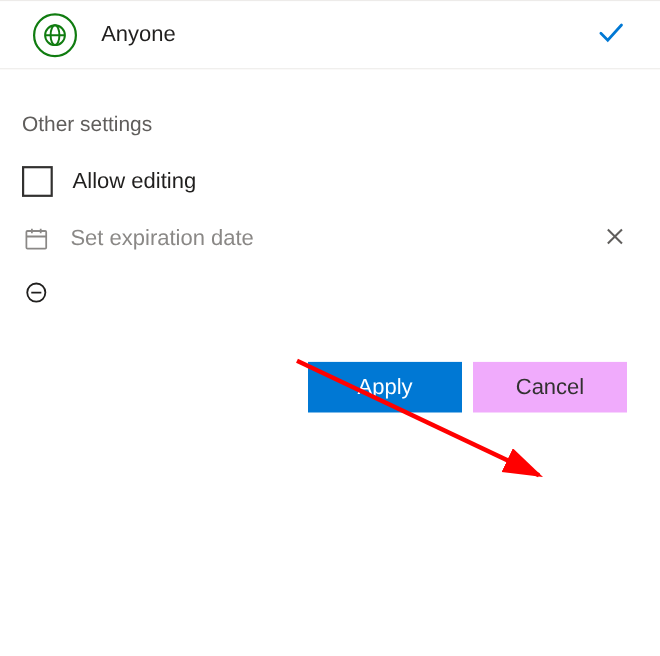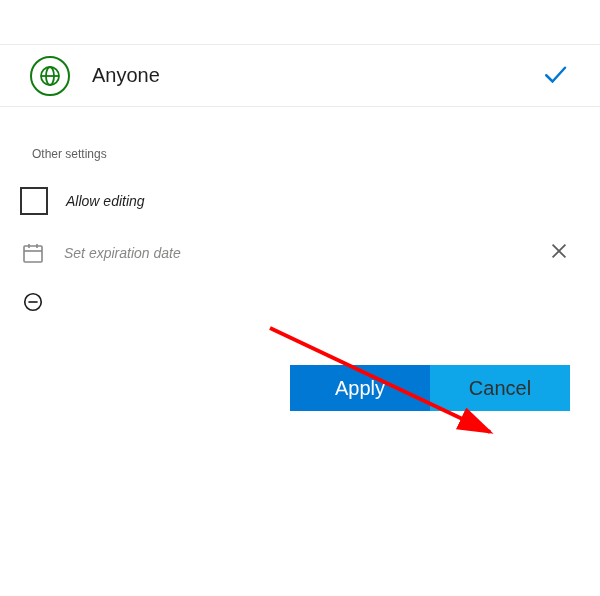--- a/index.html
+++ b/index.html
@@ -6,21 +6,20 @@
     body {
       width: 600px;
       height: 596px;
       font-family: "Segoe UI", Arial, sans-serif;
       background: #ffffff;
       color: #323130;
       position: relative;
     }
     .option-list {
       border-top: 1px solid #edebe9;
-      margin-top: 44px;
     }
     .option-row {
       display: flex;
       align-items: center;
       height: 62px;
       border-bottom: 1px solid #edebe9;
       padding: 0 30px;
       cursor: pointer;
     }
     .option-icon {
@@ -39,39 +38,38 @@
     .option-label {
       margin-left: 22px;
       font-size: 20px;
       color: #201F1E;
     }
     .checkmark {
       margin-left: auto;
       color: #0078D4;
     }
     .section-heading {
-      font-size: 12px;
+      font-size: 19px;
       color: #605E5C;
-      padding: 40px 20px 14px 32px;
+      padding: 40px 20px 14px 20px;
     }
     .setting-row {
       display: flex;
       align-items: center;
       padding: 12px 20px;
     }
     .checkbox-box {
       width: 28px;
       height: 28px;
       border: 2px solid #323130;
       flex-shrink: 0;
       margin-right: 18px;
     }
     .setting-label {
-      font-size: 14px;
-      font-style: italic;
+      font-size: 20px;
     }
     .setting-label.muted { color: #8A8886; }
     .setting-label.dark { color: #201F1E; }
     .setting-icon {
       width: 26px;
       display: flex;
       align-items: center;
       justify-content: center;
       margin-right: 18px;
       color: #8A8886;
@@ -101,34 +99,35 @@
       height: 22px;
       background: #fff;
       border-radius: 50%;
       position: absolute;
       top: 4px;
       right: 4px;
     }
     .button-bar {
       display: flex;
       justify-content: flex-end;
+      gap: 10px;
       padding: 40px 30px 20px 20px;
     }
     .btn {
       width: 140px;
       height: 46px;
       font-size: 20px;
       border: none;
       cursor: pointer;
       display: flex;
       align-items: center;
       justify-content: center;
     }
     .btn.primary { background: #0078D4; color: #fff; }
-    .btn.secondary { background: #0ea5e9; color: #323130; }
+    .btn.secondary { background: #f0abfc; color: #323130; }
     .arrow-annotation {
       position: absolute;
       pointer-events: none;
       top: 320px;
       left: 260px;
     }
   </style>
 </head>
 <body>
 

